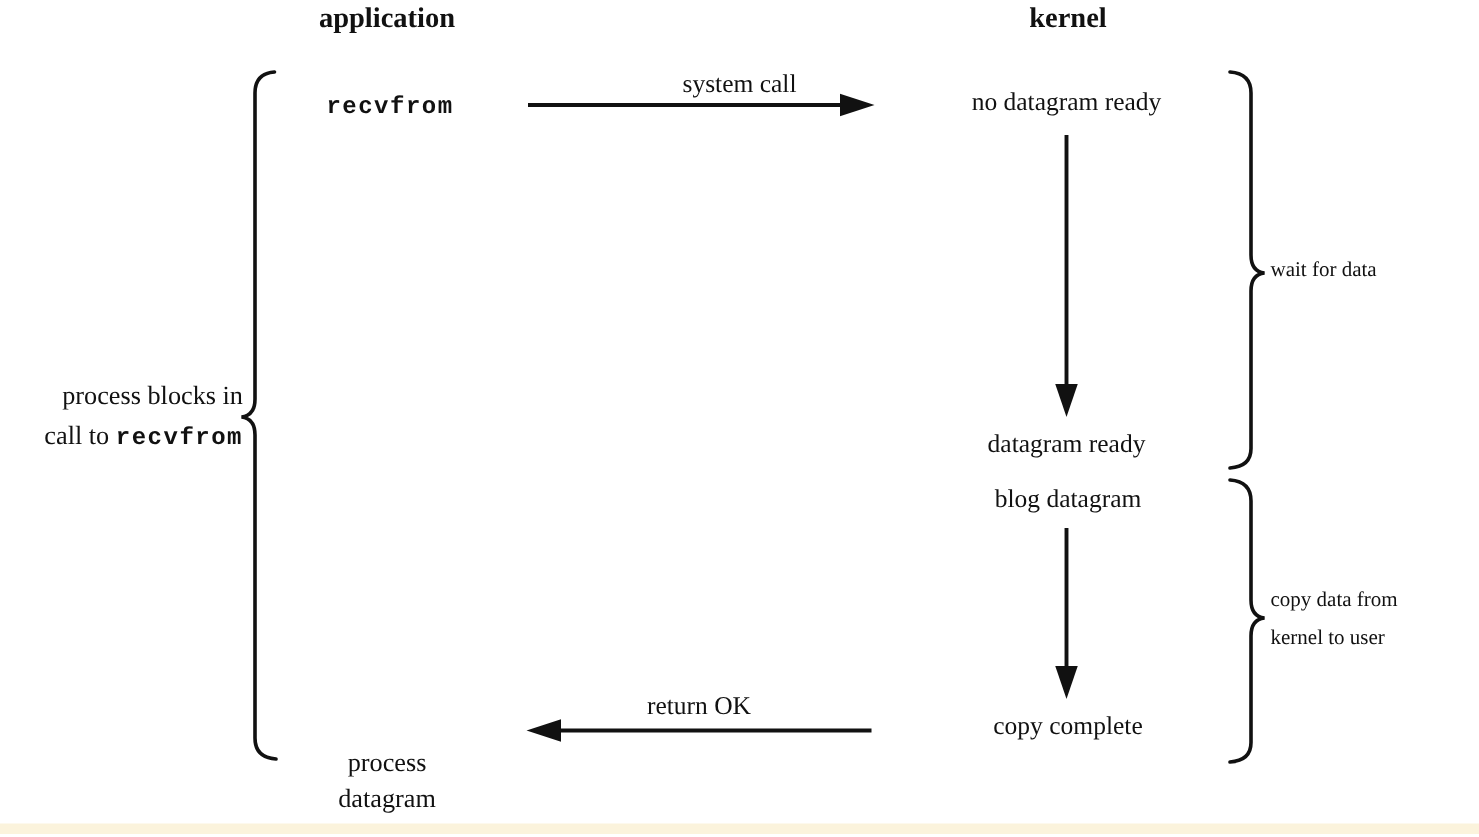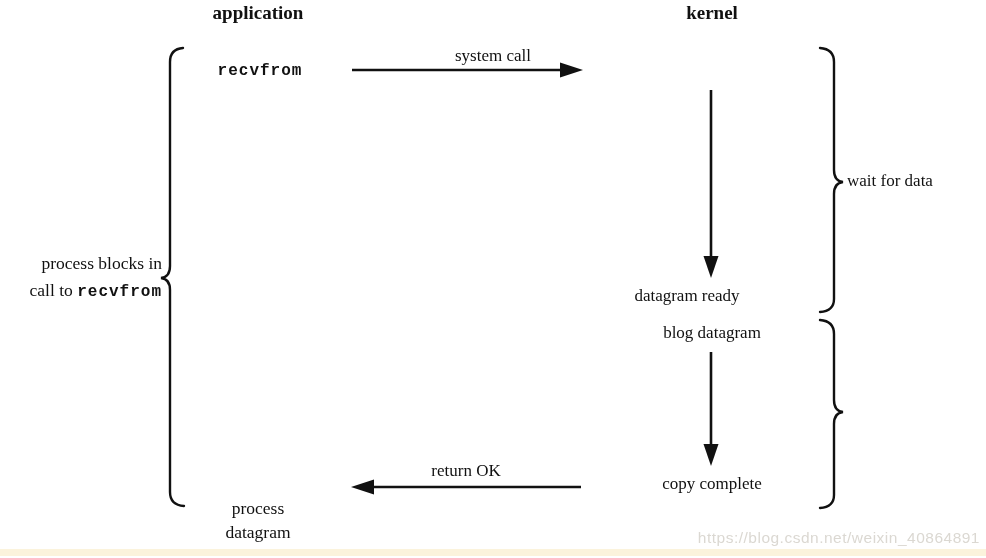--- a/index.html
+++ b/index.html
@@ -31,21 +31,21 @@
     font-size: 16px;
     letter-spacing: 1px;
   }
   .two-line { line-height: 26px; }
   .left-note {
     right: 824px;           
     text-align: right;
     line-height: 27px;
     font-size: 17.5px;
   }
-  .brace-note { font-size: 17px; }
+  .brace-note { font-size: 14px; }
   .watermark {
     position: absolute;
     top: 529px;
     right: 6px;
     font-family: "Liberation Sans", sans-serif;
     font-size: 15.5px;
     letter-spacing: 0.5px;
     color: #dbd8d2;
     white-space: nowrap;
   }
@@ -102,23 +102,27 @@
   </div>
 
   <div class="label center two-line" style="left:258px; top:496px; line-height:24px; font-size:17.5px;">
     <span>process</span><br>
     <span>datagram</span>
   </div>
 
   <div class="label center" style="left:465px; top:46px;margin-left:28px;">system call</div>
   <div class="label center" style="left:466px; top:461px;">return OK</div>
 
-  <div class="label center" style="left:687px; top:286px;">datagram ready</div>
+  <div class="label center" style="left:711px; top:58px;">no datagram ready</div>
+  <div class="label center" style="left:711px; top:286px;">datagram ready</div>
   <div class="label center" style="left:712px; top:323px;">blog datagram</div>
   <div class="label center" style="left:712px; top:474px;text-align:right;">copy complete</div>
 
   <div class="label brace-note" style="left:847px; top:171px;">wait for data</div>
+  <div class="label brace-note" style="left:847px; top:388px; line-height:25px;">
+    <span>copy data from</span><br>
+    <span>kernel to user</span>
+  </div>
 
-  <div class="watermark">https://blog.csdn.net/weixin_40864891</div>
 
   <div class="bottom-band"></div>
 
 </div>
 
 </body></html>

